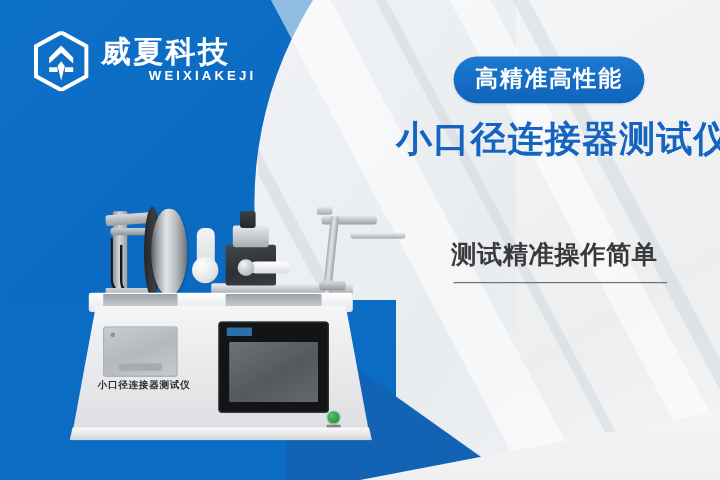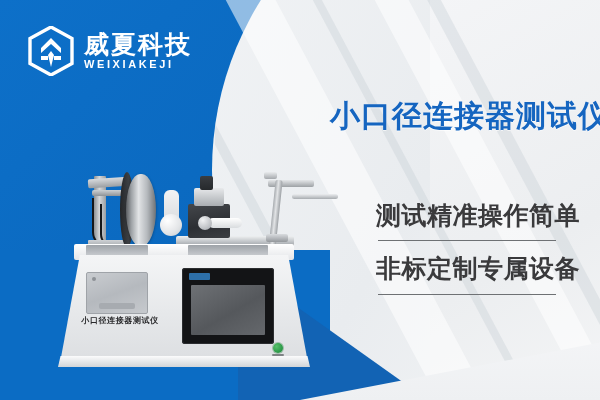--- a/index.html
+++ b/index.html
@@ -104,20 +104,21 @@
     line-height: 1.05;
     white-space: nowrap;
   }
   .logo-en {
     color: #ffffff;
     font-size: 11px;
     font-weight: bold;
     letter-spacing: 2.6px;
     line-height: 1.3;
     white-space: nowrap;
+    margin-left: 40px;
   }
 
   
   .watermark {
     position: absolute;
     left: 30px;
     top: 104px;
     font-size: 19px;
     font-weight: bold;
     letter-spacing: 22px;
@@ -155,21 +156,21 @@
 
   
   .features {
     position: absolute;
     left: 376px;
     top: 200px;
     width: 182px;
   }
   .feature-row { position: relative; }
   .feature-text {
-    font-size: 25px;
+    font-size: 21px;
     font-weight: bold;
     letter-spacing: 0.5px;
     color: #3a3a3c;
     white-space: nowrap;
     line-height: 1.25;
   }
   .feature-rule {
     height: 1px;
     background: #6e7174;
     margin: 9px 0 12px 2px;
@@ -469,29 +470,26 @@
         <path d="M23 25 L26 29 L23 41 L20 29 Z" fill="#ffffff"></path>
       </svg>
     </span>
     <span class="logo-text">
       <span class="logo-cn">威夏科技</span>
       <span class="logo-en">WEIXIAKEJI</span>
     </span>
   </div>
 
 
+  <div class="pill">高精准高性能</div>
   <div class="headline">小口径连接器测试仪</div>
 
   <div class="features">
     <div class="feature-row">
       <div class="feature-text">测试精准操作简单</div>
-      <div class="feature-rule"></div>
-    </div>
-    <div class="feature-row">
-      <div class="feature-text">非标定制专属设备</div>
       <div class="feature-rule"></div>
     </div>
   </div>
 
   <div class="machine">
 
     <div class="fx fx-post"></div>
     <div class="fx fx-arm"></div>
     <div class="fx fx-arm2"></div>
     <div class="fx fx-cable"></div>

